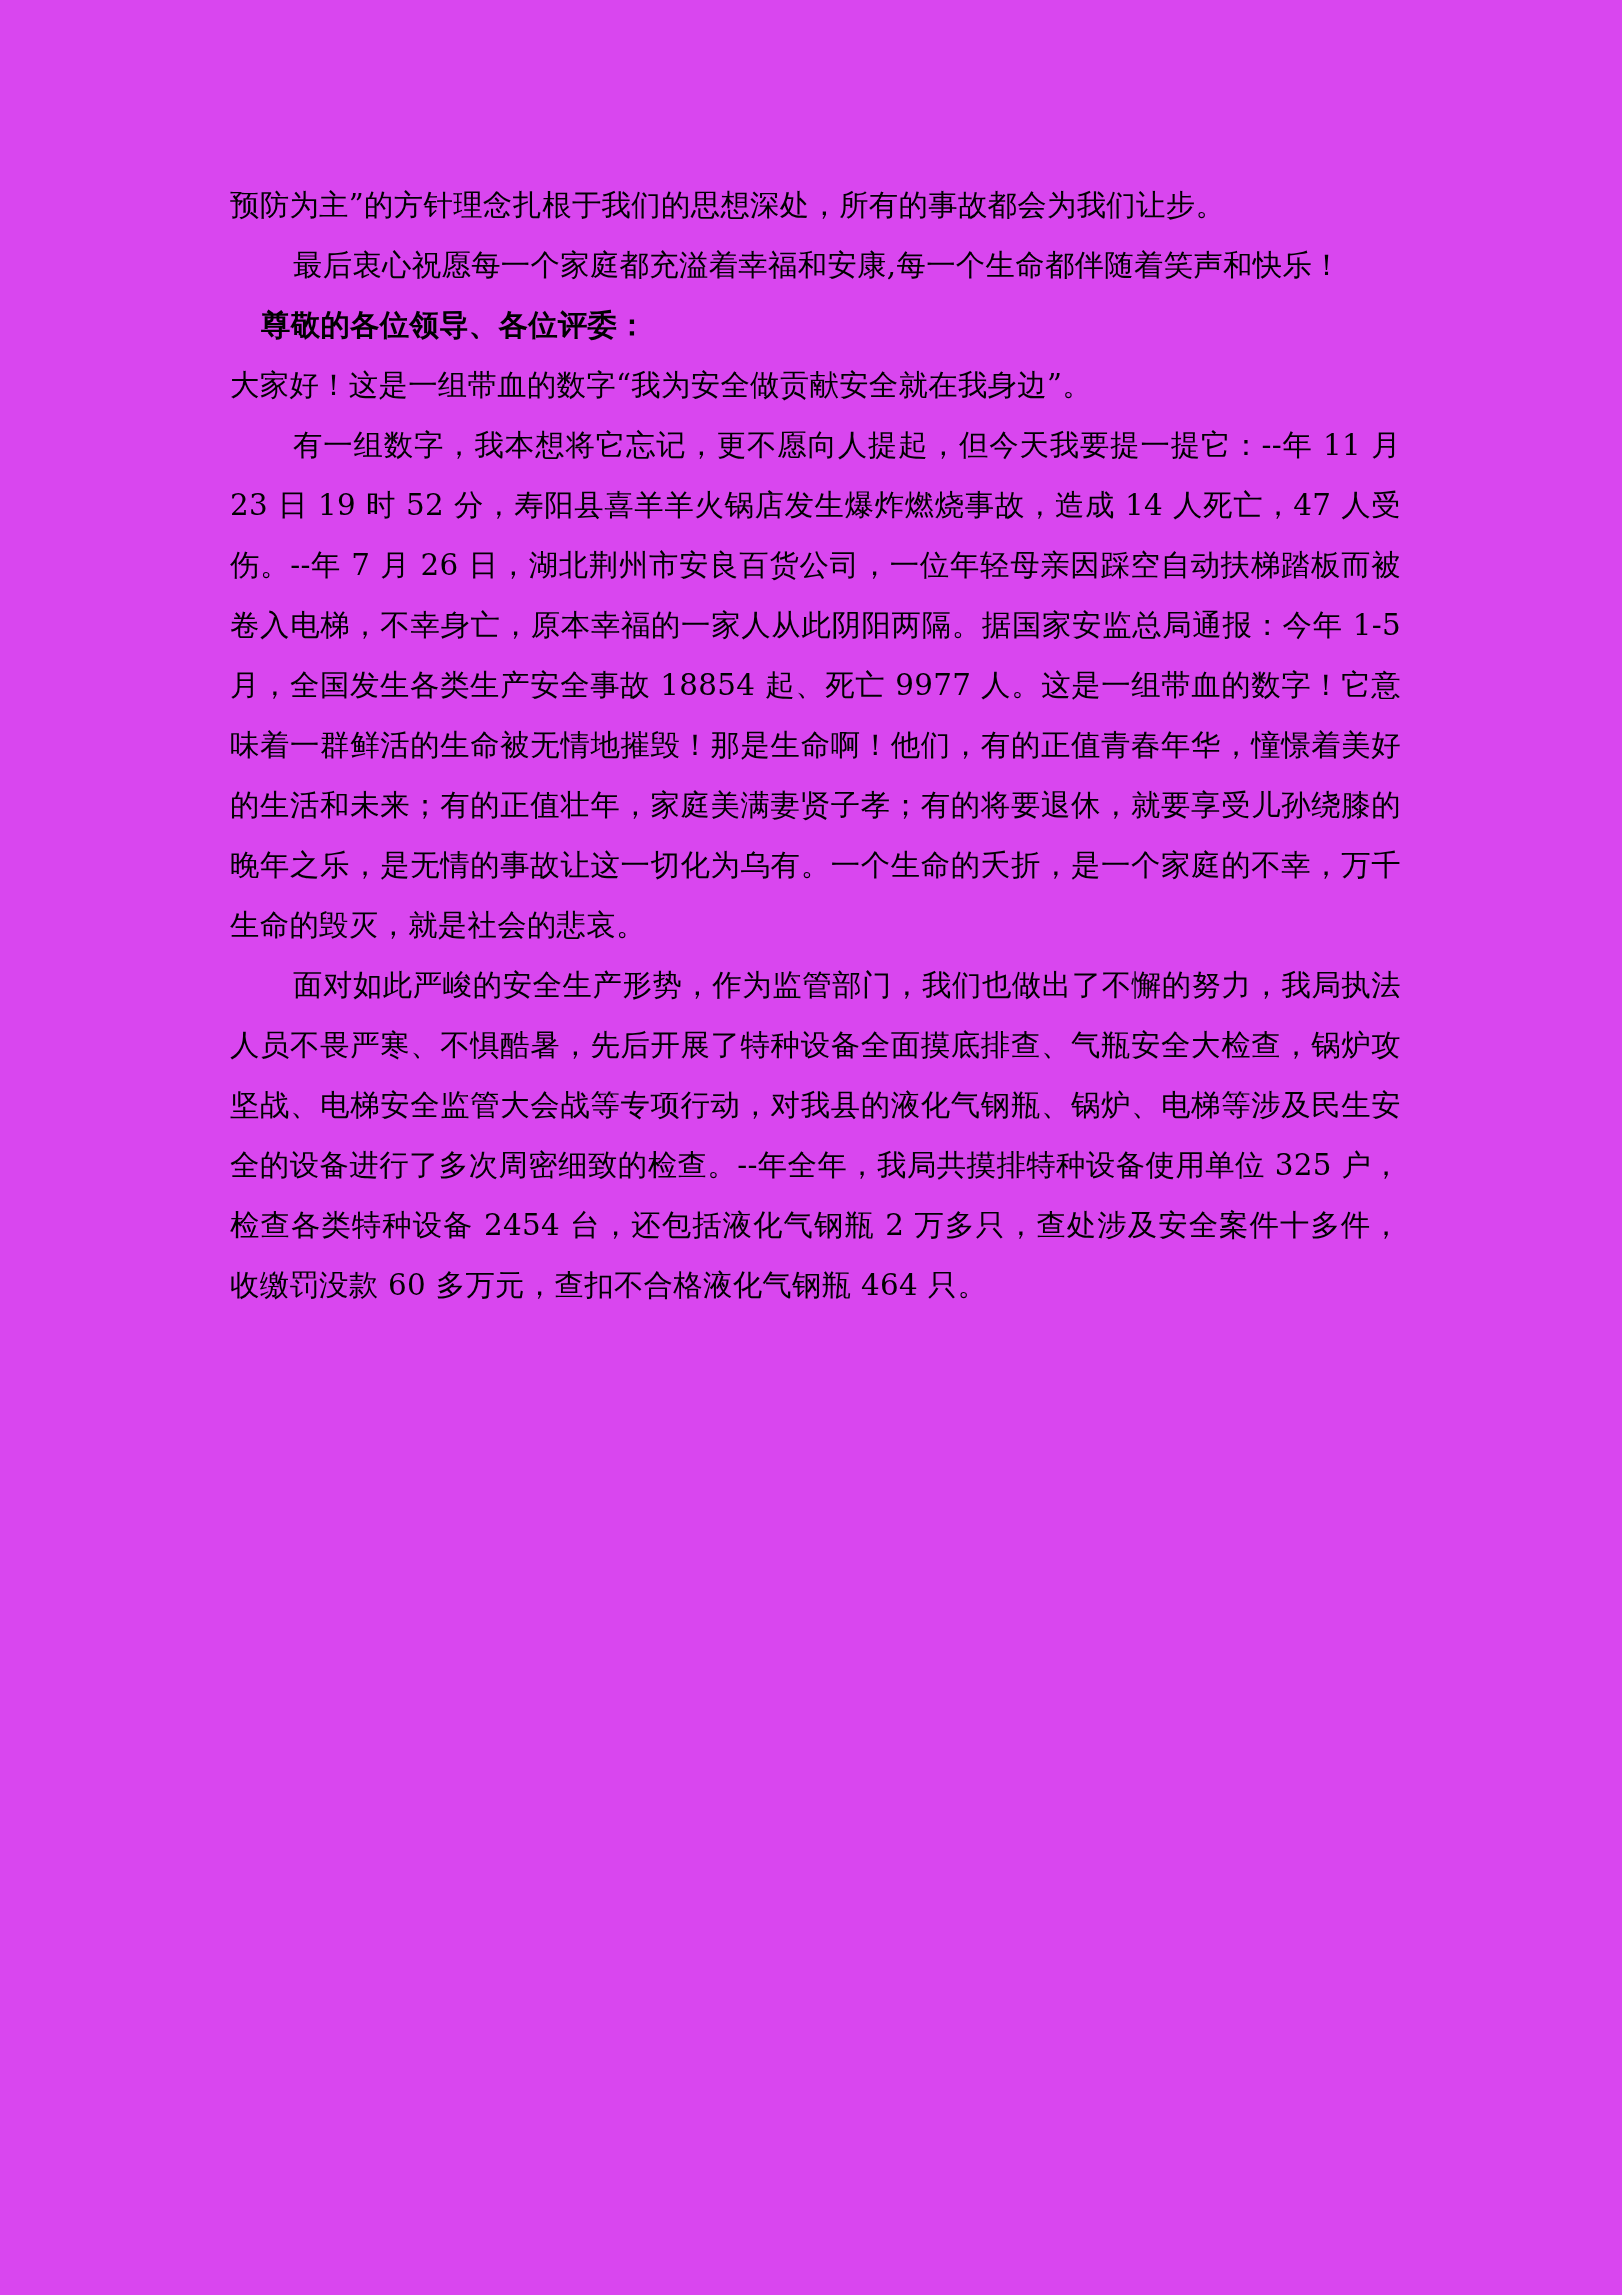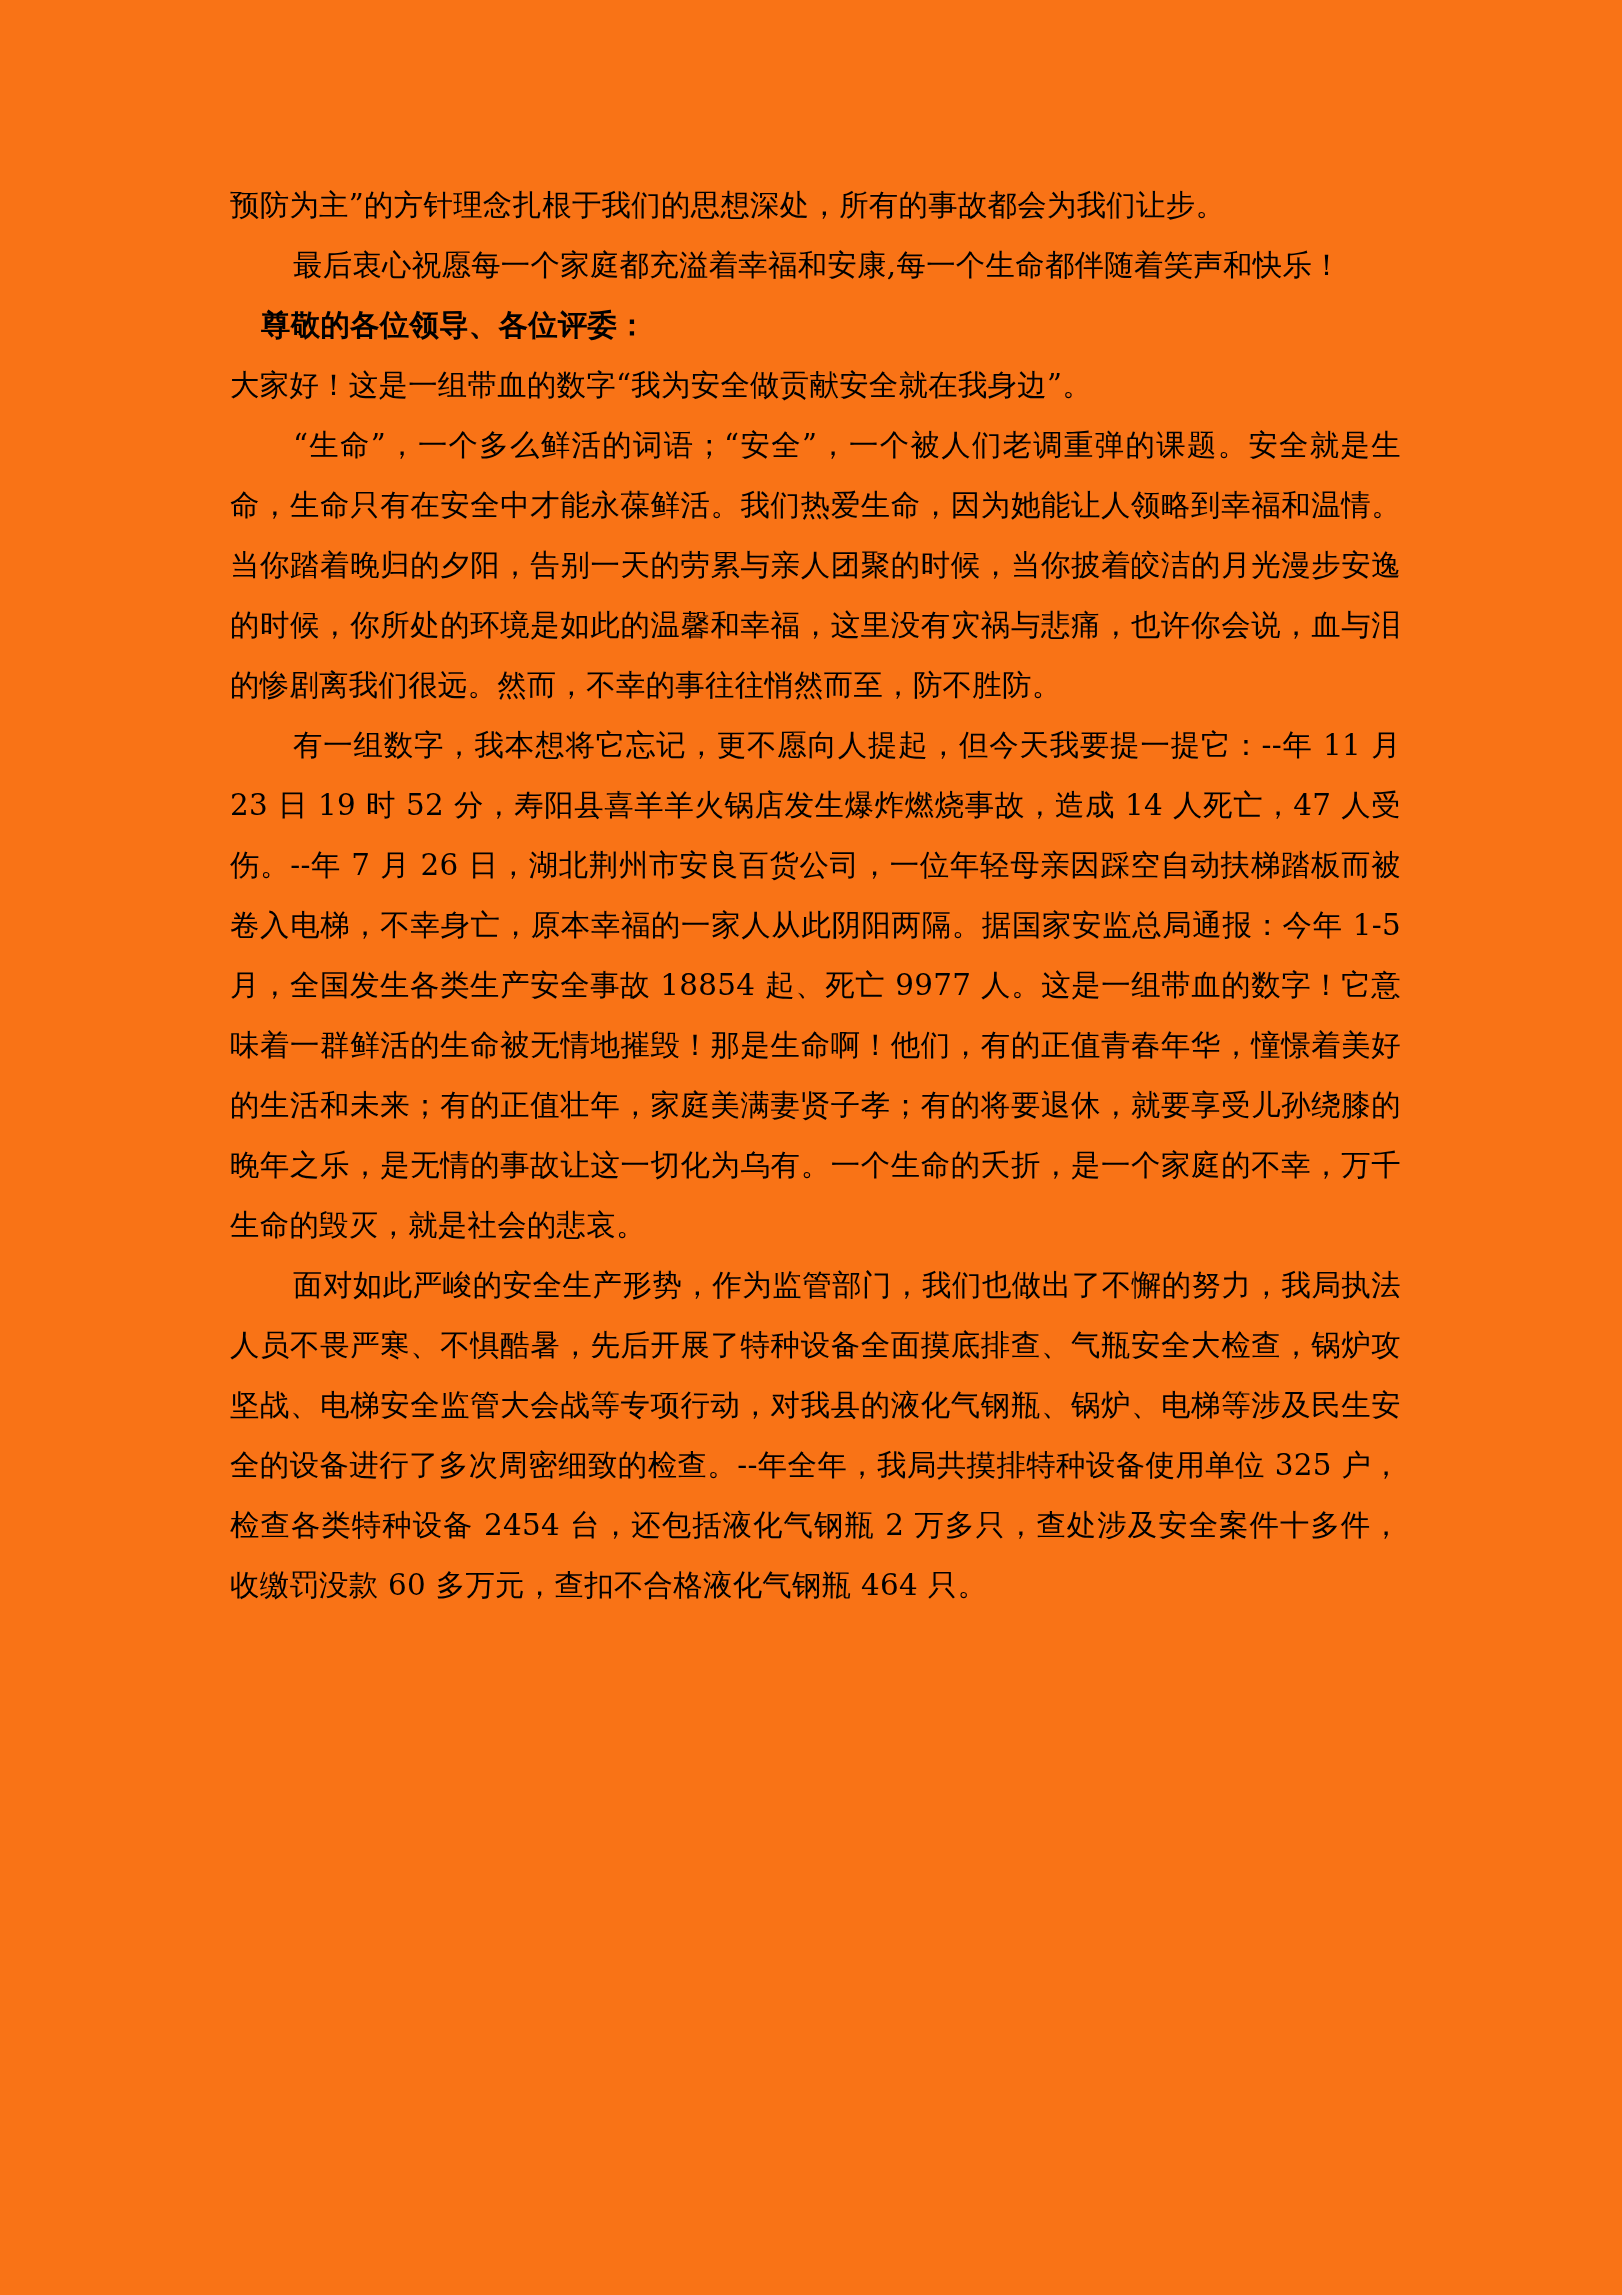--- a/index.html
+++ b/index.html
@@ -14,21 +14,21 @@
     color: #000000;
     position: relative;
     overflow: hidden;
   }
   .page {
     position: absolute;
     left: 0;
     top: 0;
     width: 1623px;
     height: 2295px;
-    background: #f97316;
+    background: #d946ef;
   }
   .content {
     position: absolute;
     left: 230px;
     top: 175px;
     width: 1171px;
   }
   p {
     margin: 0;
     font-size: 29.4px;
@@ -53,18 +53,17 @@
 </style>
 </head>
 <body>
 
 <div class="page">
   <div class="content">
     <p class="noindent">预防为主”的方针理念扎根于我们的思想深处，所有的事故都会为我们让步。</p>
     <p class="indent">最后衷心祝愿每一个家庭都充溢着幸福和安康,每一个生命都伴随着笑声和快乐！</p>
     <p class="small-indent">尊敬的各位领导、各位评委：</p>
     <p class="noindent">大家好！这是一组带血的数字“我为安全做贡献安全就在我身边”。</p>
-    <p class="indent">“生命”，一个多么鲜活的词语；“安全”，一个被人们老调重弹的课题。安全就是生命，生命只有在安全中才能永葆鲜活。我们热爱生命，因为她能让人领略到幸福和温情。当你踏着晚归的夕阳，告别一天的劳累与亲人团聚的时候，当你披着皎洁的月光漫步安逸的时候，你所处的环境是如此的温馨和幸福，这里没有灾祸与悲痛，也许你会说，血与泪的惨剧离我们很远。然而，不幸的事往往悄然而至，防不胜防。</p>
     <p class="indent">有一组数字，我本想将它忘记，更不愿向人提起，但今天我要提一提它：--年 11 月 23 日 19 时 52 分，寿阳县喜羊羊火锅店发生爆炸燃烧事故，造成 14 人死亡，47 人受伤。--年 7 月 26 日，湖北荆州市安良百货公司，一位年轻母亲因踩空自动扶梯踏板而被卷入电梯，不幸身亡，原本幸福的一家人从此阴阳两隔。据国家安监总局通报：今年 1-5 月，全国发生各类生产安全事故 18854 起、死亡 9977 人。这是一组带血的数字！它意味着一群鲜活的生命被无情地摧毁！那是生命啊！他们，有的正值青春年华，憧憬着美好的生活和未来；有的正值壮年，家庭美满妻贤子孝；有的将要退休，就要享受儿孙绕膝的晚年之乐，是无情的事故让这一切化为乌有。一个生命的夭折，是一个家庭的不幸，万千生命的毁灭，就是社会的悲哀。</p>
     <p class="indent">面对如此严峻的安全生产形势，作为监管部门，我们也做出了不懈的努力，我局执法人员不畏严寒、不惧酷暑，先后开展了特种设备全面摸底排查、气瓶安全大检查，锅炉攻坚战、电梯安全监管大会战等专项行动，对我县的液化气钢瓶、锅炉、电梯等涉及民生安全的设备进行了多次周密细致的检查。--年全年，我局共摸排特种设备使用单位 325 户，检查各类特种设备 2454 台，还包括液化气钢瓶 2 万多只，查处涉及安全案件十多件，收缴罚没款 60 多万元，查扣不合格液化气钢瓶 464 只。</p>
   </div>
 </div>
 
 
 </body></html>

